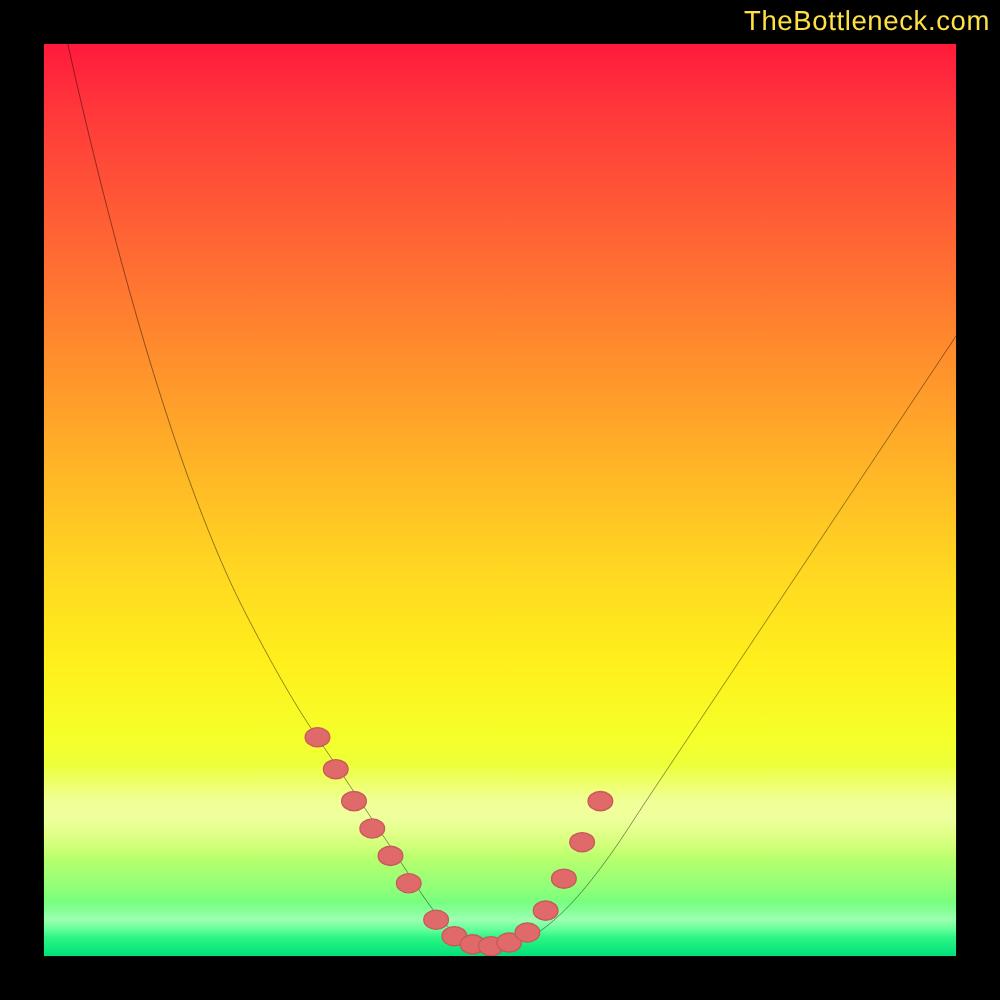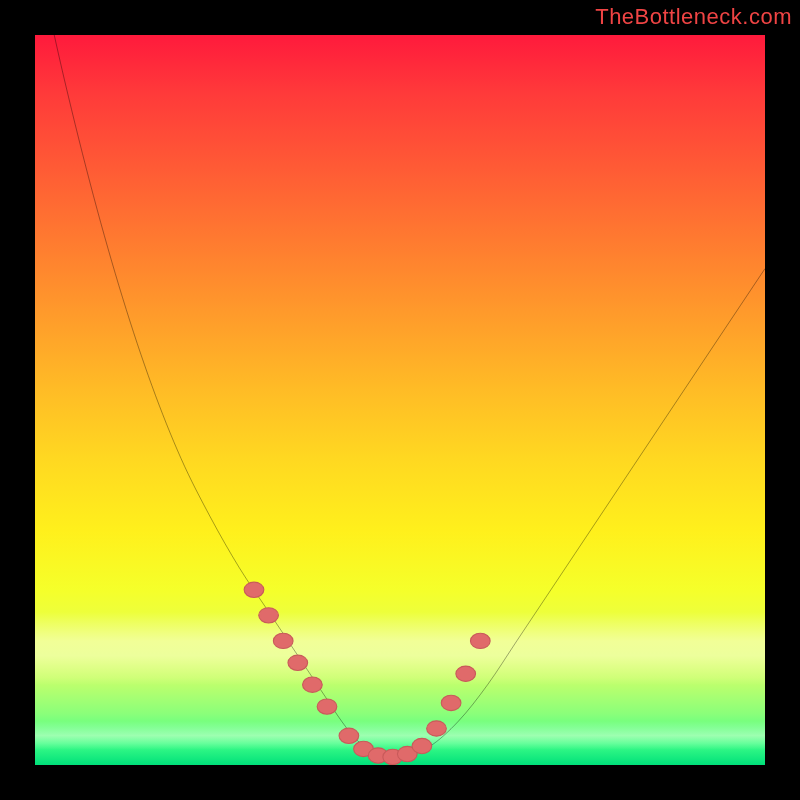--- a/index.html
+++ b/index.html
@@ -14,21 +14,21 @@
   .stage {
     position: relative;
     width: 800px;
     height: 800px;
     background: #000;
   }
   .watermark {
     position: absolute;
     top: 4px;
     right: 8px;
-    color: #ef4444;
+    color: #fde047;
     font-size: 22px;
     font-weight: 500;
     letter-spacing: 0.5px;
     z-index: 50;
     user-select: none;
   }
   .plot {
     position: absolute;
     left: 35px;
     top: 35px;

